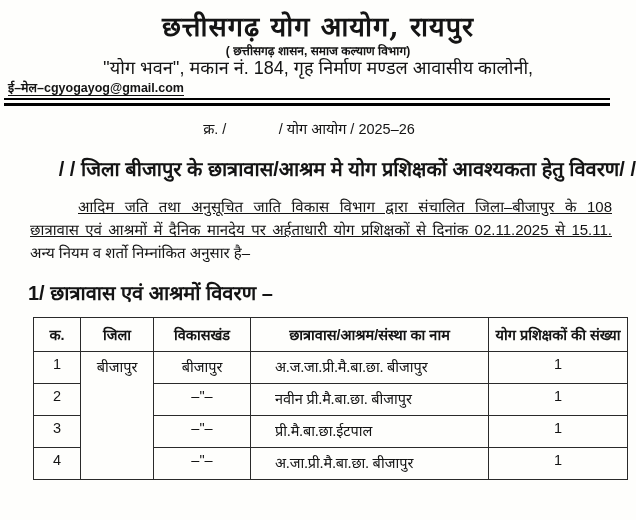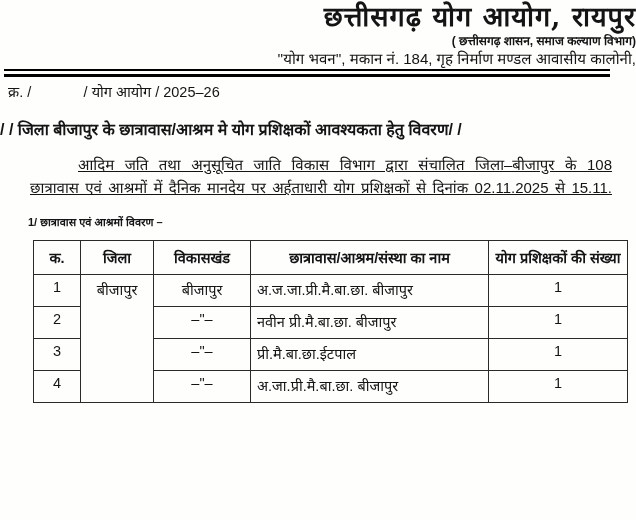--- a/index.html
+++ b/index.html
@@ -4,91 +4,95 @@
 <style>
   html,body{margin:0;padding:0;}
   body{
     width:636px;height:520px;overflow:hidden;background:#f4f4f2;
     font-family:"Liberation Sans","DejaVu Sans",sans-serif;
   }
   .page{
     width:636px;height:520px;background:#fefefc;color:#141414;
     position:relative;overflow:hidden;box-sizing:border-box;
   }
-  .letterhead{ text-align:right; padding-top:2px; }
+  .letterhead{ text-align:center; padding-top:12px; }
   .title{
     font-family:"DejaVu Serif","Liberation Serif",serif;
     font-size:27px;font-weight:bold;letter-spacing:1px;line-height:30px;
   }
   .subtitle{ font-size:12px;font-weight:bold;line-height:17px;margin-top:1px; }
-  .addr{ font-size:15px;line-height:17px; }
+  .addr{ font-size:18px;line-height:17px; }
   .email-line{
     margin:5px 0 0 8px;font-size:12.5px;font-weight:bold;
     display:inline-block;border-bottom:1.5px solid #111;padding-bottom:1px;
   }
   .email-wrap{ line-height:12px; }
   .double-rule{
     margin:2px 26px 0 4px;height:3px;
     border-top:2px solid #000;border-bottom:3.5px solid #000;
   }
   .ref-row{
-    display:flex;justify-content:space-between;
-    margin:4px 26px 0 8px;font-size:14.5px;
+    display:flex;justify-content:center;
+    margin:12px 26px 0 8px;font-size:14.5px;
   }
   .ref-left{ white-space:pre; }
   .notice-heading{
-    text-align:left;font-size:16px;font-weight:bold;margin-top:17px;
+    text-align:right;font-size:20px;font-weight:bold;margin-top:17px;
   }
   .para{ margin:13px 24px 0 30px;font-size:15px; }
   .para .pline{ line-height:23px; }
   .para .pline.just{ text-align:justify; text-align-last:justify;text-decoration:underline; }
   .para .pline.first{ text-indent:48px; }
-  .section-heading{ margin:15px 0 0 28px;font-size:11px;font-weight:bold; }
+  .section-heading{ margin:15px 0 0 28px;font-size:20px;font-weight:bold; }
   table.main{
     margin:11px 0 0 33px;width:594px;border-collapse:collapse;
     font-size:14.5px;table-layout:fixed;
   }
   table.main th, table.main td{
     border:1.6px solid #2a2a2a;box-sizing:border-box;
     overflow:hidden;white-space:nowrap;
   }
   table.main th{
     font-weight:bold;text-align:center;vertical-align:middle;
     padding:2px 2px;line-height:16px;white-space:normal;height:34px;
   }
   table.main td{ vertical-align:top;padding-top:4px;height:32px; }
   td.c-sno,td.c-block,td.c-count,td.c-district{ text-align:center; }
-  td.c-name{ text-align:left;padding-left:6px; }
+  td.c-name{ text-align:left;padding-left:24px;font-family:Liberation Serif, serif; }
   td.c-district{ padding-top:7px; }
   col.w-sno{width:47px;} col.w-district{width:73px;} col.w-block{width:97px;}
   col.w-name{width:238px;} col.w-count{width:139px;}
 </style>
 </head>
 <body>
 
 <div class="page">
 
   <div class="letterhead">
     <div class="title">छत्तीसगढ़ योग आयोग, रायपुर</div>
     <div class="subtitle">( छत्तीसगढ़ शासन, समाज कल्याण विभाग)</div>
     <div class="addr">''योग भवन'', मकान नं. 184, गृह निर्माण मण्डल आवासीय कालोनी,</div>
   </div>
 
+  <div class="email-wrap">
+    <span class="email-line">ई–मेल–cgyogayog@gmail.com</span>
+  </div>
 
   <div class="double-rule"></div>
 
   <div class="ref-row">
     <span class="ref-left">क्र. /             / योग आयोग / 2025–26</span>
   </div>
 
   <div class="notice-heading">/ / जिला बीजापुर के छात्रावास/आश्रम मे योग प्रशिक्षकों आवश्यकता हेतु विवरण/ /</div>
 
   <div class="para">
     <div class="pline just first">आदिम जति तथा अनुसूचित जाति विकास विभाग द्वारा संचालित जिला–बीजापुर के 108</div>
     <div class="pline just">छात्रावास एवं आश्रमों में दैनिक मानदेय पर अर्हताधारी योग प्रशिक्षकों से दिनांक 02.11.2025 से 15.11.</div>
+    <div class="pline">अन्य नियम व शर्तो निम्नांकित अनुसार है–</div>
   </div>
 
   <div class="section-heading">1/ छात्रावास एवं आश्रमों विवरण –</div>
 
   <table class="main">
     <colgroup>
       <col class="w-sno">
         <col class="w-district">
         <col class="w-block">
         <col class="w-name">

